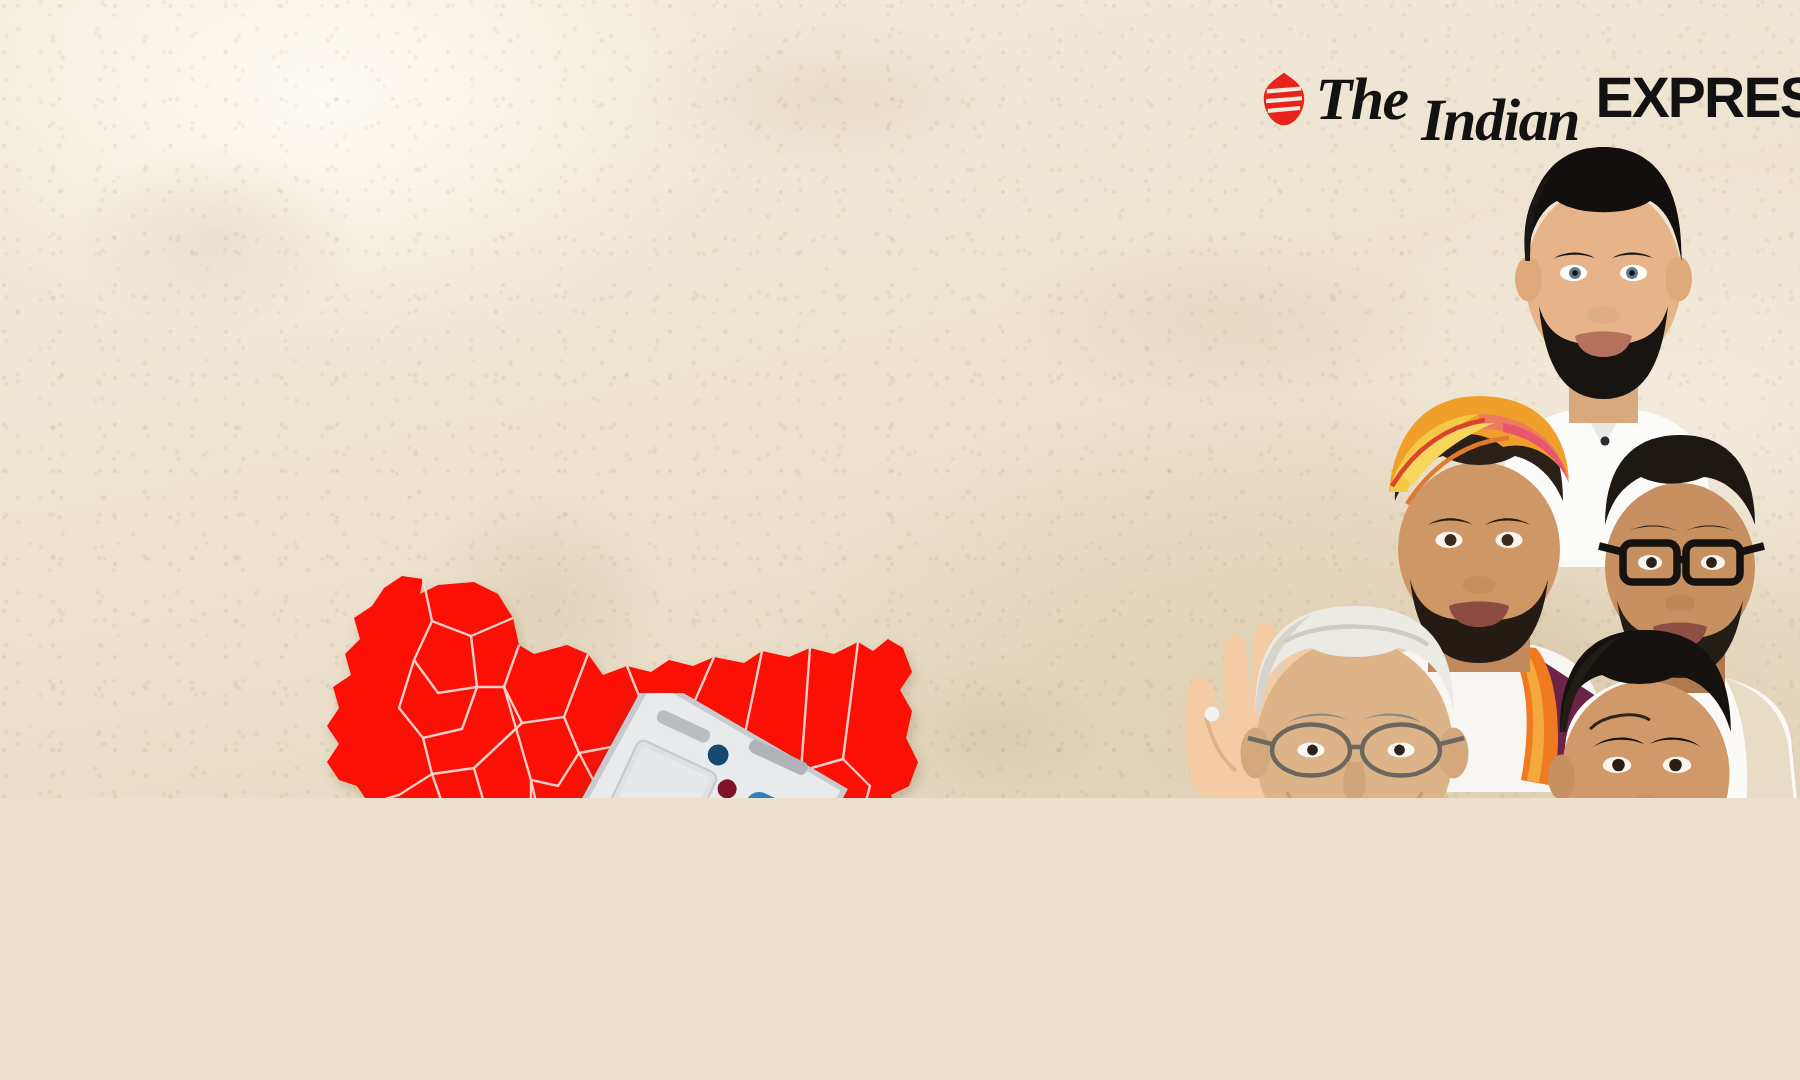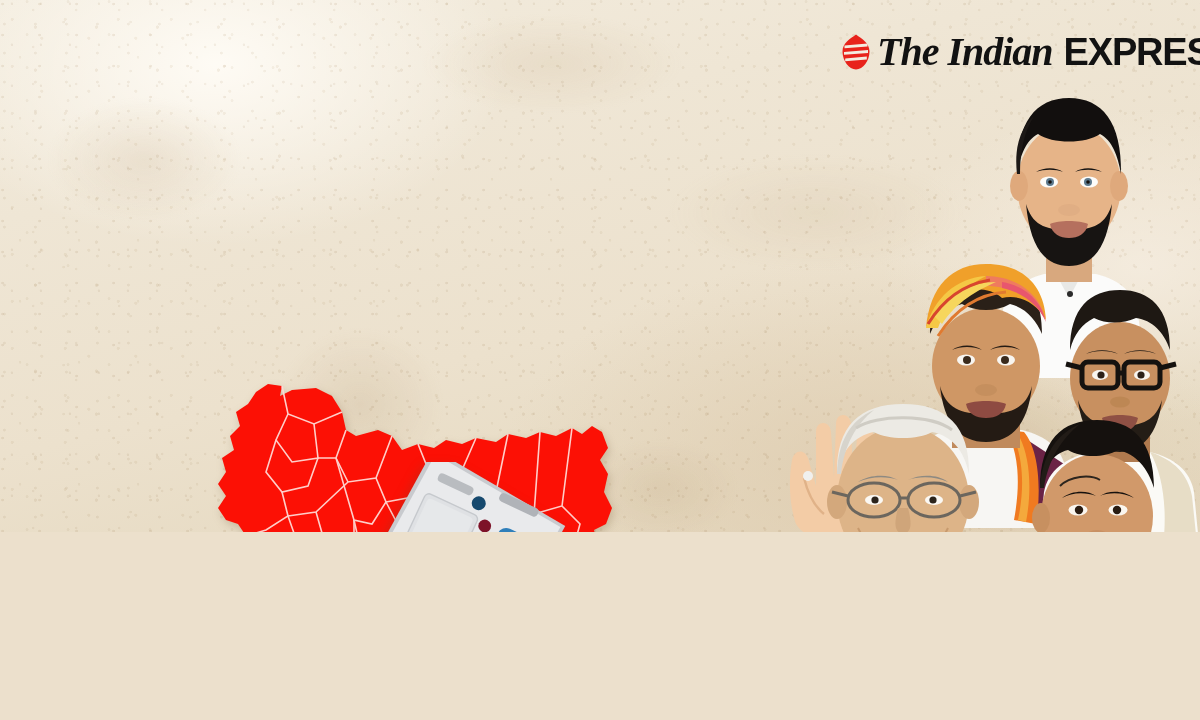--- a/index.html
+++ b/index.html
@@ -41,21 +41,21 @@
       radial-gradient(ellipse 200px 80px at 68% 40%, rgba(200,178,140,.22), transparent 74%),
       radial-gradient(ellipse 150px 120px at 84% 86%, rgba(192,166,126,.32), transparent 70%),
       radial-gradient(ellipse 110px 70px at 55% 92%, rgba(198,174,136,.26), transparent 72%);
   }
 
   
   #masthead{position:absolute;left:842px;top:32px;display:flex;align-items:center;gap:7px;}
   #flame{width:28px;height:36px;flex:0 0 auto;display:block;}
   .mh-txt{font-family:"Liberation Serif", serif;line-height:1;white-space:nowrap;color:#121212;}
   #mh-the{font-style:italic;font-weight:700;font-size:40px;letter-spacing:-1px;}
-  #mh-indian{font-style:italic;font-weight:700;font-size:40px;letter-spacing:-1px;margin-left:2px;}
+  #mh-indian{font-style:italic;font-weight:700;font-size:40px;letter-spacing:-1px;margin-left:2px;margin-top:28px;}
   #mh-express{font-family:"Liberation Sans", sans-serif;font-style:normal;font-weight:700;
     font-size:38px;letter-spacing:-1.2px;margin-left:4px;}
 
   
   #headline{position:absolute;left:70px;top:104px;width:700px;}
   .hl{
     font-family:"Liberation Sans Narrow","Liberation Sans", sans-serif;
     font-weight:700;text-transform:uppercase;line-height:.94;
     transform:scaleX(.93);transform-origin:left center;
     white-space:nowrap;

